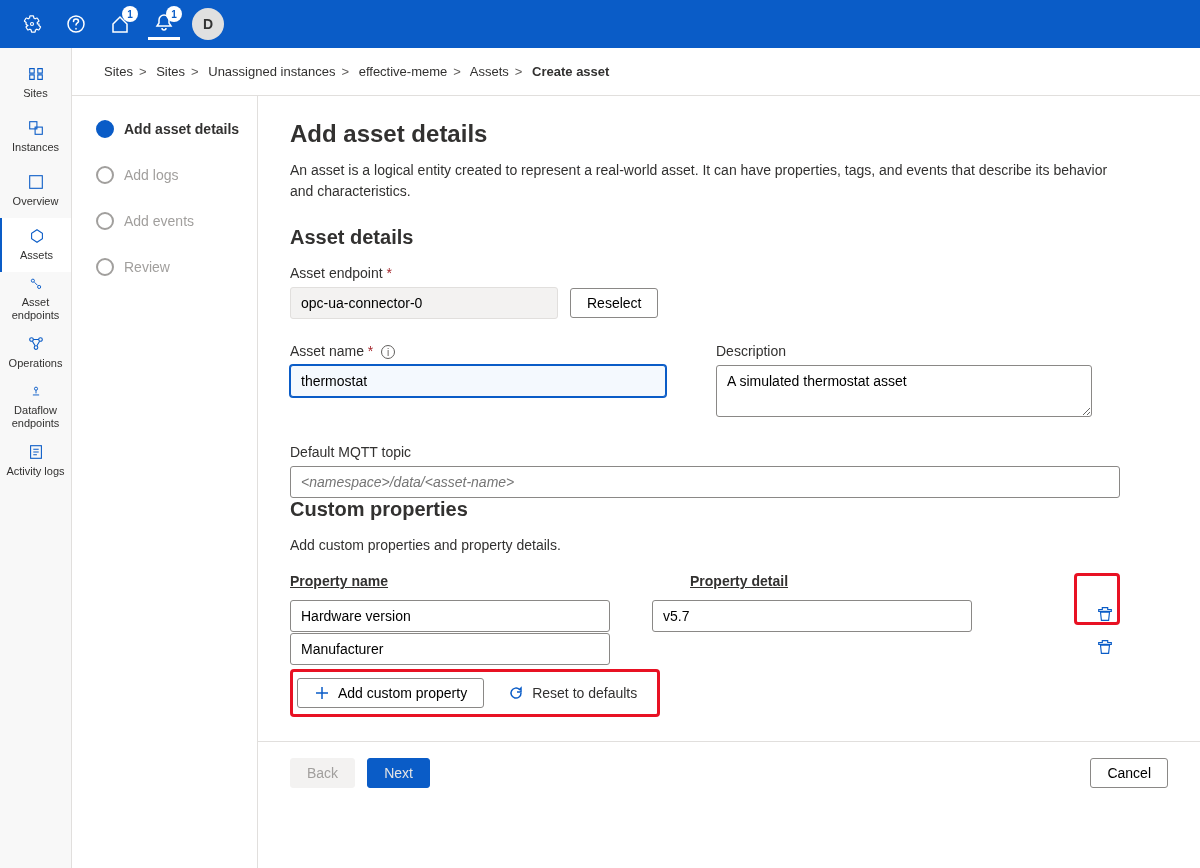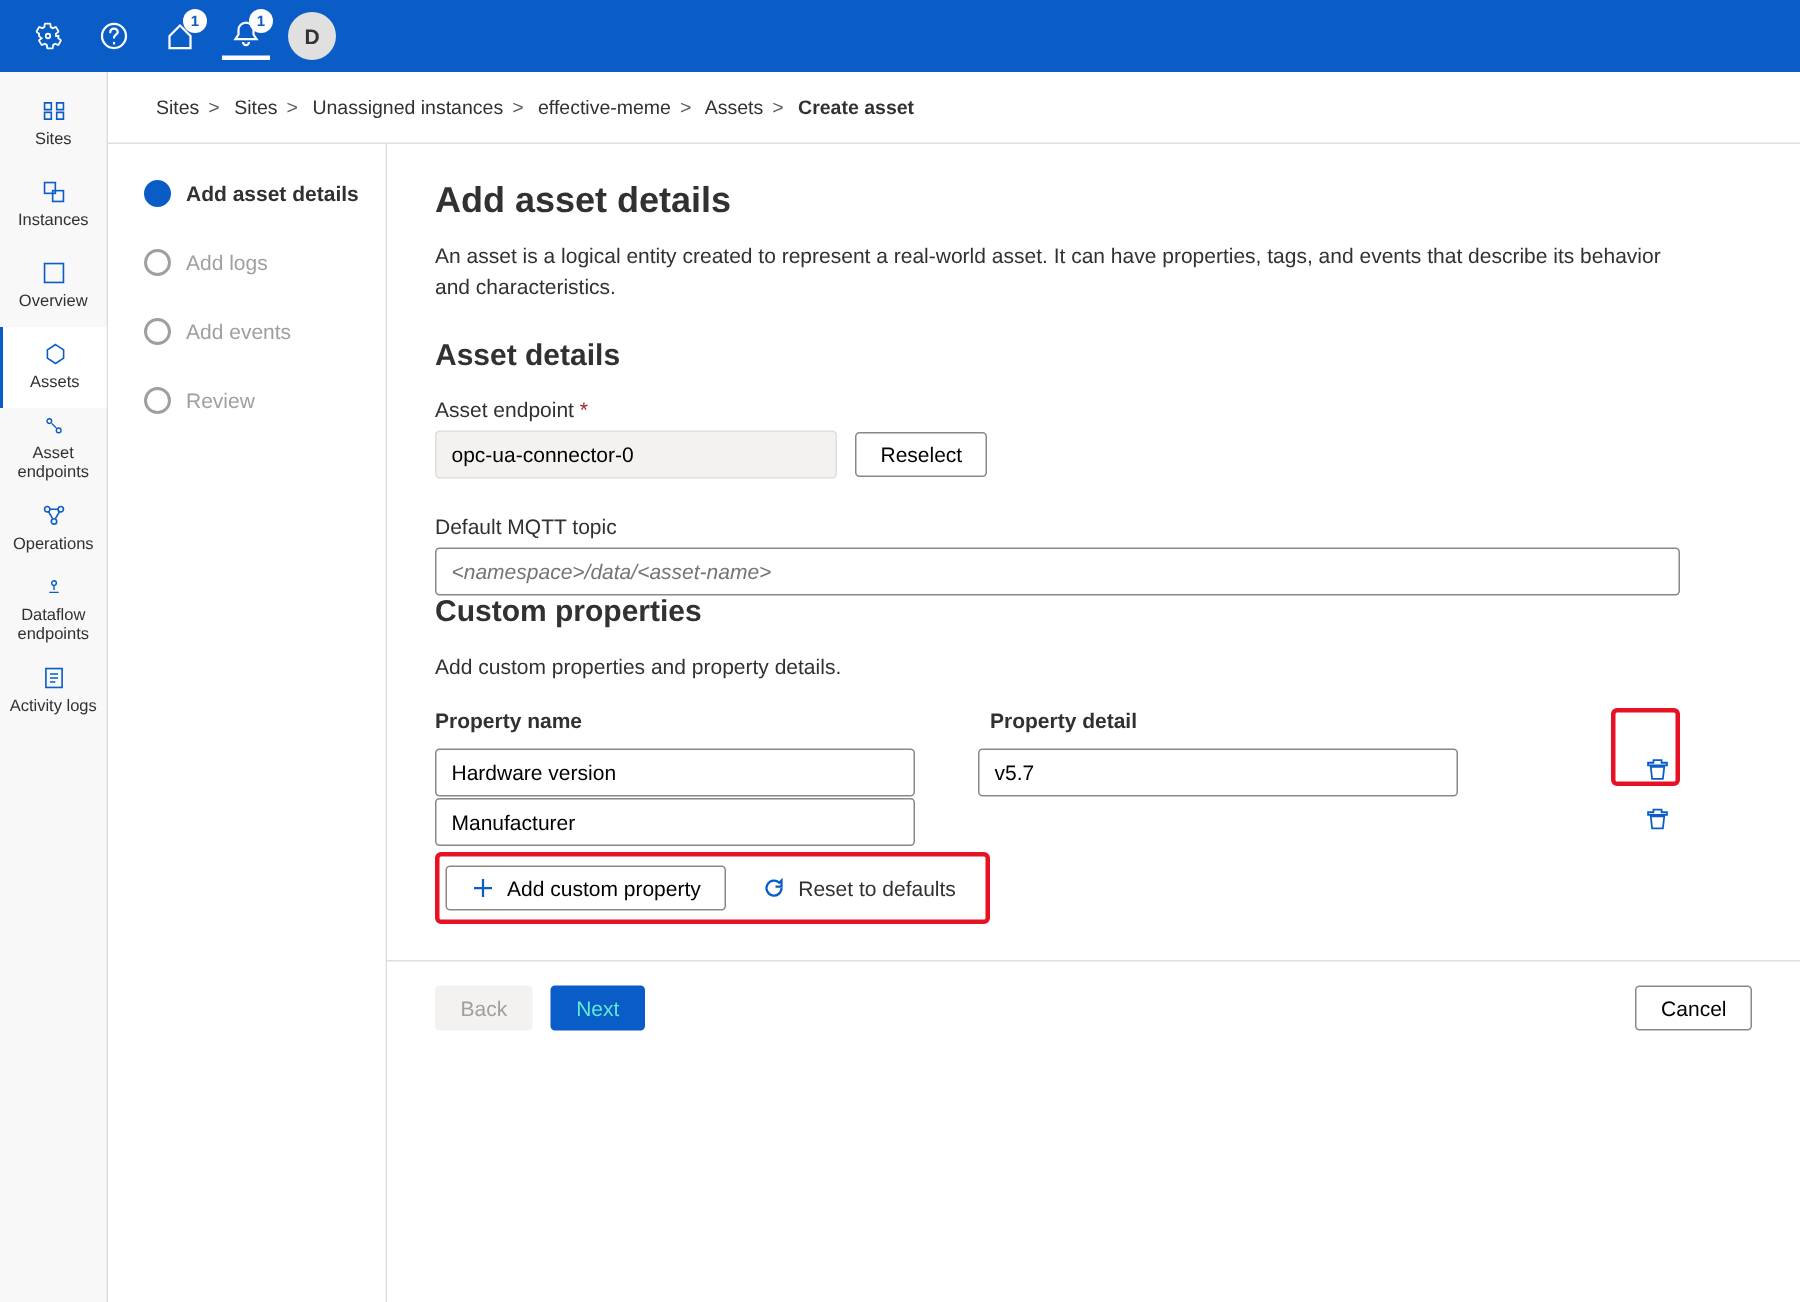--- a/index.html
+++ b/index.html
@@ -35,33 +35,33 @@
 .section-h2 { font-size: 20px; font-weight: 600; margin-bottom: 16px; }
 .section-sub { font-size: 14px; margin-bottom: 20px; }
 .field-label { font-size: 14px; margin-bottom: 6px; display: block; }
 .req { color: #a4262c; }
 .info-icon { display: inline-block; width: 14px; height: 14px; border: 1px solid #605e5c; border-radius: 50%; font-size: 10px; text-align: center; line-height: 13px; margin-left: 4px; color: #605e5c; vertical-align: middle; }
 .text-input, .textarea-input { width: 100%; padding: 7px 10px; border: 1px solid #8a8886; border-radius: 3px; font-size: 14px; font-family: inherit; background: #fff; }
 .text-input.readonly { background: #f3f2f1; border-color: #e1dfdd; color: #000000; cursor: default; }
 .text-input.focused { border-color: #0a5cc7; box-shadow: 0 0 0 1px #0a5cc7; background: #f4f9fe; }
 .textarea-input { resize: vertical; min-height: 52px; }
 .btn { padding: 6px 16px; border: 1px solid #8a8886; background: #fff; border-radius: 3px; font-size: 14px; cursor: pointer; font-family: inherit; }
-.btn.primary { background: #0a5cc7; border-color: #0a5cc7; color: #5eead4; }
+.btn.primary { background: #0a5cc7; border-color: #0a5cc7; color: #e5e5e5; }
 .btn.disabled { background: #f3f2f1; color: #a19f9d; border-color: #f3f2f1; cursor: not-allowed; }
 .btn.icon-btn { display: inline-flex; align-items: center; gap: 8px; }
 .btn.icon-btn svg { width: 16px; height: 16px; fill: #0a5cc7; }
 .btn.reset { border: none; background: none; color: #323130; }
 .btn.reset svg { fill: #0a5cc7; }
 .endpoint-row { display: flex; gap: 12px; align-items: center; margin-bottom: 24px; }
 .endpoint-row .text-input { width: 268px; }
 .two-col-fields { display: flex; gap: 50px; margin-bottom: 24px; }
 .two-col-fields .field-col { flex: 0 0 376px; }
 .full-field { }
 .full-field .text-input { width: 100%; font-style: italic; }
-.prop-headers { display: flex; gap: 50px; margin-bottom: 10px; }
+.prop-headers { display: flex; gap: 80px; margin-bottom: 10px; text-decoration: underline; }
 .prop-header { flex: 0 0 320px; font-weight: 600; font-size: 14px; }
 .prop-row { display: flex; gap: 42px; align-items: center; }
 .prop-row .text-input { flex: 0 0 320px; }
 .delete-btn { background: none; border: none; cursor: pointer; padding: 6px; margin-left: auto; }
 .delete-btn svg { width: 18px; height: 18px; fill: #0a5cc7; }
 .highlight-red { border: 3px solid #e81123; border-radius: 4px; padding: 6px 4px; }
 .prop-actions { display: inline-flex; gap: 8px; margin-top: 4px; }
 .footer-bar { padding: 16px 32px; border-top: 1px solid #e1dfdd; display: flex; gap: 12px; align-items: center; }
 .footer-bar .right { margin-left: auto; }
 .props-wrapper { position: relative; }
@@ -198,20 +198,33 @@
         <h2 class="section-h2">Asset details</h2>
 
         <label class="field-label">
           <span>Asset endpoint</span> <span class="req">*</span>
         </label>
         <div class="endpoint-row">
           <input class="text-input readonly" readonly="" value="opc-ua-connector-0" style="">
           <button class="btn">Reselect</button>
         </div>
 
+        <div class="two-col-fields">
+          <div class="field-col">
+            <label class="field-label">
+              <span>Asset name</span> <span class="req">*</span>
+              <span class="info-icon">i</span>
+            </label>
+            <input class="text-input focused" value="thermostat" style="">
+          </div>
+          <div class="field-col">
+            <label class="field-label">Description</label>
+            <textarea class="textarea-input" style="">A simulated thermostat asset</textarea>
+          </div>
+        </div>
 
         <div class="full-field">
           <label class="field-label">Default MQTT topic</label>
           <input class="text-input" placeholder="&lt;namespace&gt;/data/&lt;asset-name&gt;" style="">
         </div>
 
         <h2 class="section-h2">Custom properties</h2>
         <p class="section-sub">Add custom properties and property details.</p>
 
         <div class="props-wrapper">

